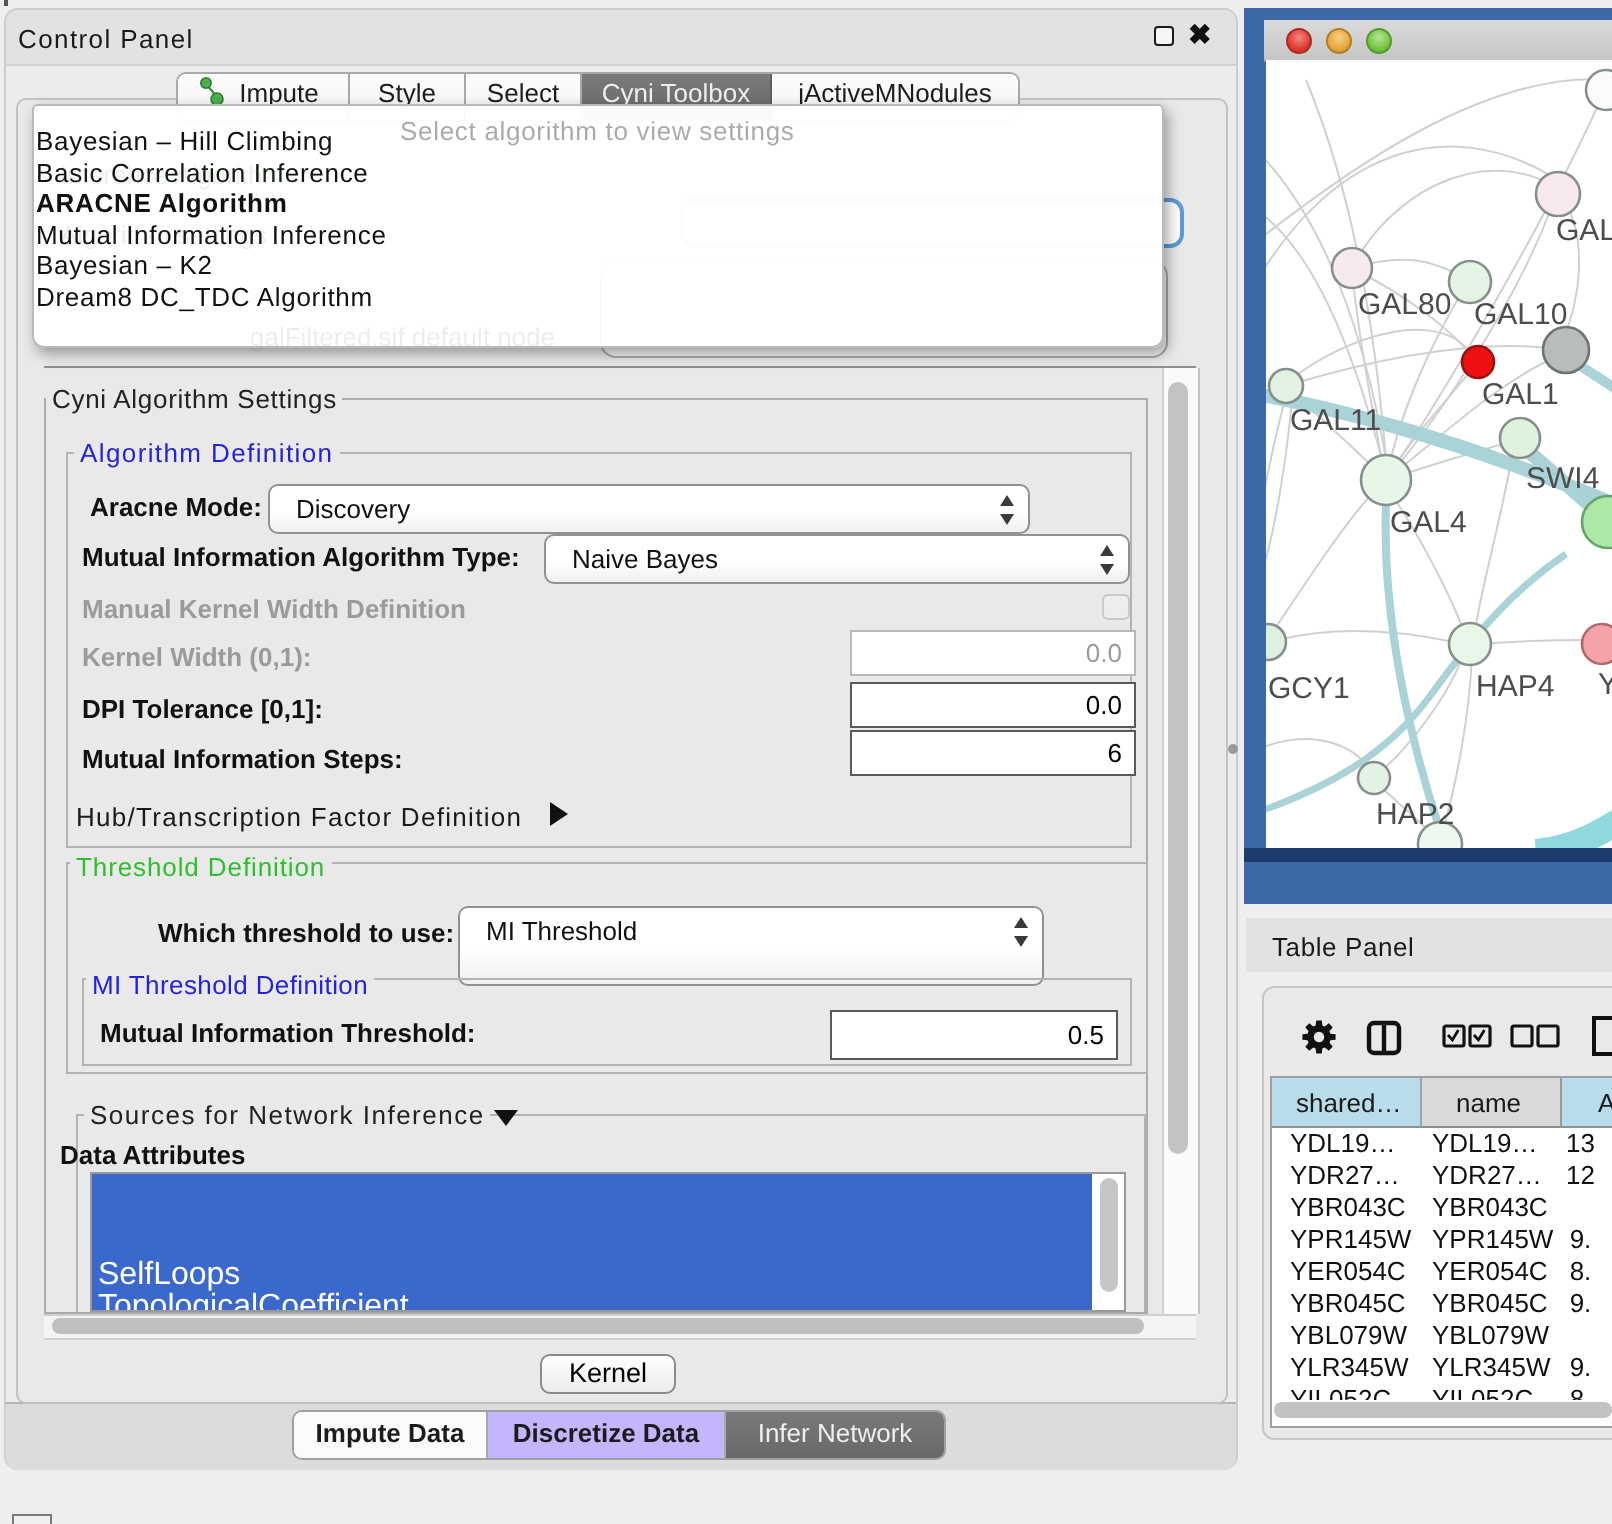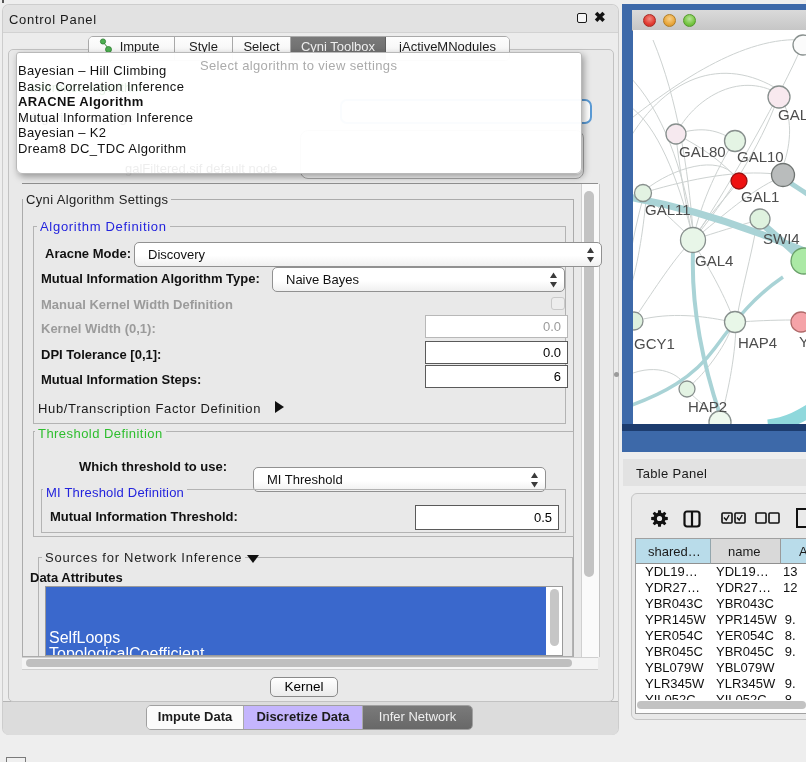--- a/index.html
+++ b/index.html
@@ -54,21 +54,21 @@
 <div class="ab" style="left:22px;top:657px;width:576px;height:11px;background:#f4f4f4;border-top:1px solid #cfcfcf;border-bottom:1px solid #cfcfcf;"></div>
 <div class="ab" style="left:26px;top:659px;width:546px;height:8px;background:#bfbfbf;border-radius:4px;"></div>
 
 <div class="fs" style="left:22px;top:199px;width:550px;height:456px;border-color:#ababab;"></div>
 <div class="lg" style="left:23px;top:193px;color:#222;letter-spacing:0.35px;">Cyni Algorithm Settings</div>
 
 <div class="fs" style="left:33px;top:226px;width:531px;height:196px;"></div>
 <div class="lg" style="left:37px;top:220px;color:#2323dd;letter-spacing:0.7px;">Algorithm Definition</div>
 
 <div class="bl" style="left:45px;top:246px;">Aracne Mode:</div>
-<div class="combo" style="left:134px;top:242px;width:468px;height:25px;">
+<div class="combo" style="left:134px;top:242px;width:381px;height:25px;">
       <span class="t">Discovery</span>
  <svg class="ab" style="right:6px;top:4px;" width="9" height="16" viewBox="0 0 9 16">
         <path d="M4.5 0.5 L8 6 L1 6 Z" fill="#3a3a3a"></path>
         <path d="M4.5 15.5 L8 10 L1 10 Z" fill="#3a3a3a"></path>
       </svg>
 </div>
 <div class="bl" style="left:41px;top:271px;">Mutual Information Algorithm Type:</div>
 <div class="combo" style="left:272px;top:267px;width:293px;height:25px;">
       <span class="t">Naive Bayes</span>
  <svg class="ab" style="right:6px;top:4px;" width="9" height="16" viewBox="0 0 9 16">
@@ -92,21 +92,21 @@
     </div>
 
 <div class="txt" style="left:38px;top:401px;letter-spacing:0.65px;">Hub/Transcription Factor Definition</div>
 <svg class="ab" style="left:273px;top:400px;" width="12" height="14" viewBox="0 0 12 14">
       <path d="M2 1 L11 7 L2 13 Z" fill="#111"></path>
     </svg>
 
 <div class="fs" style="left:33px;top:431px;width:539px;height:104px;"></div>
 <div class="lg" style="left:35px;top:427px;color:#2ebe2e;letter-spacing:0.45px;">Threshold Definition</div>
 <div class="bl" style="left:79px;top:459px;">Which threshold to use:</div>
-<div class="combo" style="left:253px;top:453px;width:293px;height:25px;margin-top:14px;">
+<div class="combo" style="left:229px;top:453px;width:293px;height:40px;">
       <span class="t">MI Threshold</span>
  <svg class="ab" style="right:6px;top:4px;" width="9" height="16" viewBox="0 0 9 16">
         <path d="M4.5 0.5 L8 6 L1 6 Z" fill="#3a3a3a"></path>
         <path d="M4.5 15.5 L8 10 L1 10 Z" fill="#3a3a3a"></path>
       </svg>
 </div>
 <div class="fs" style="left:41px;top:489px;width:523px;height:42px;"></div>
 <div class="lg" style="left:43px;top:486px;color:#2323dd;letter-spacing:0.2px;">MI Threshold Definition</div>
 <div class="bl" style="left:50px;top:509px;">Mutual Information Threshold:</div>
 <div class="inp" style="left:415px;top:505px;width:144px;height:25px;border:1.5px solid #5a5a5a;box-sizing:border-box;">

